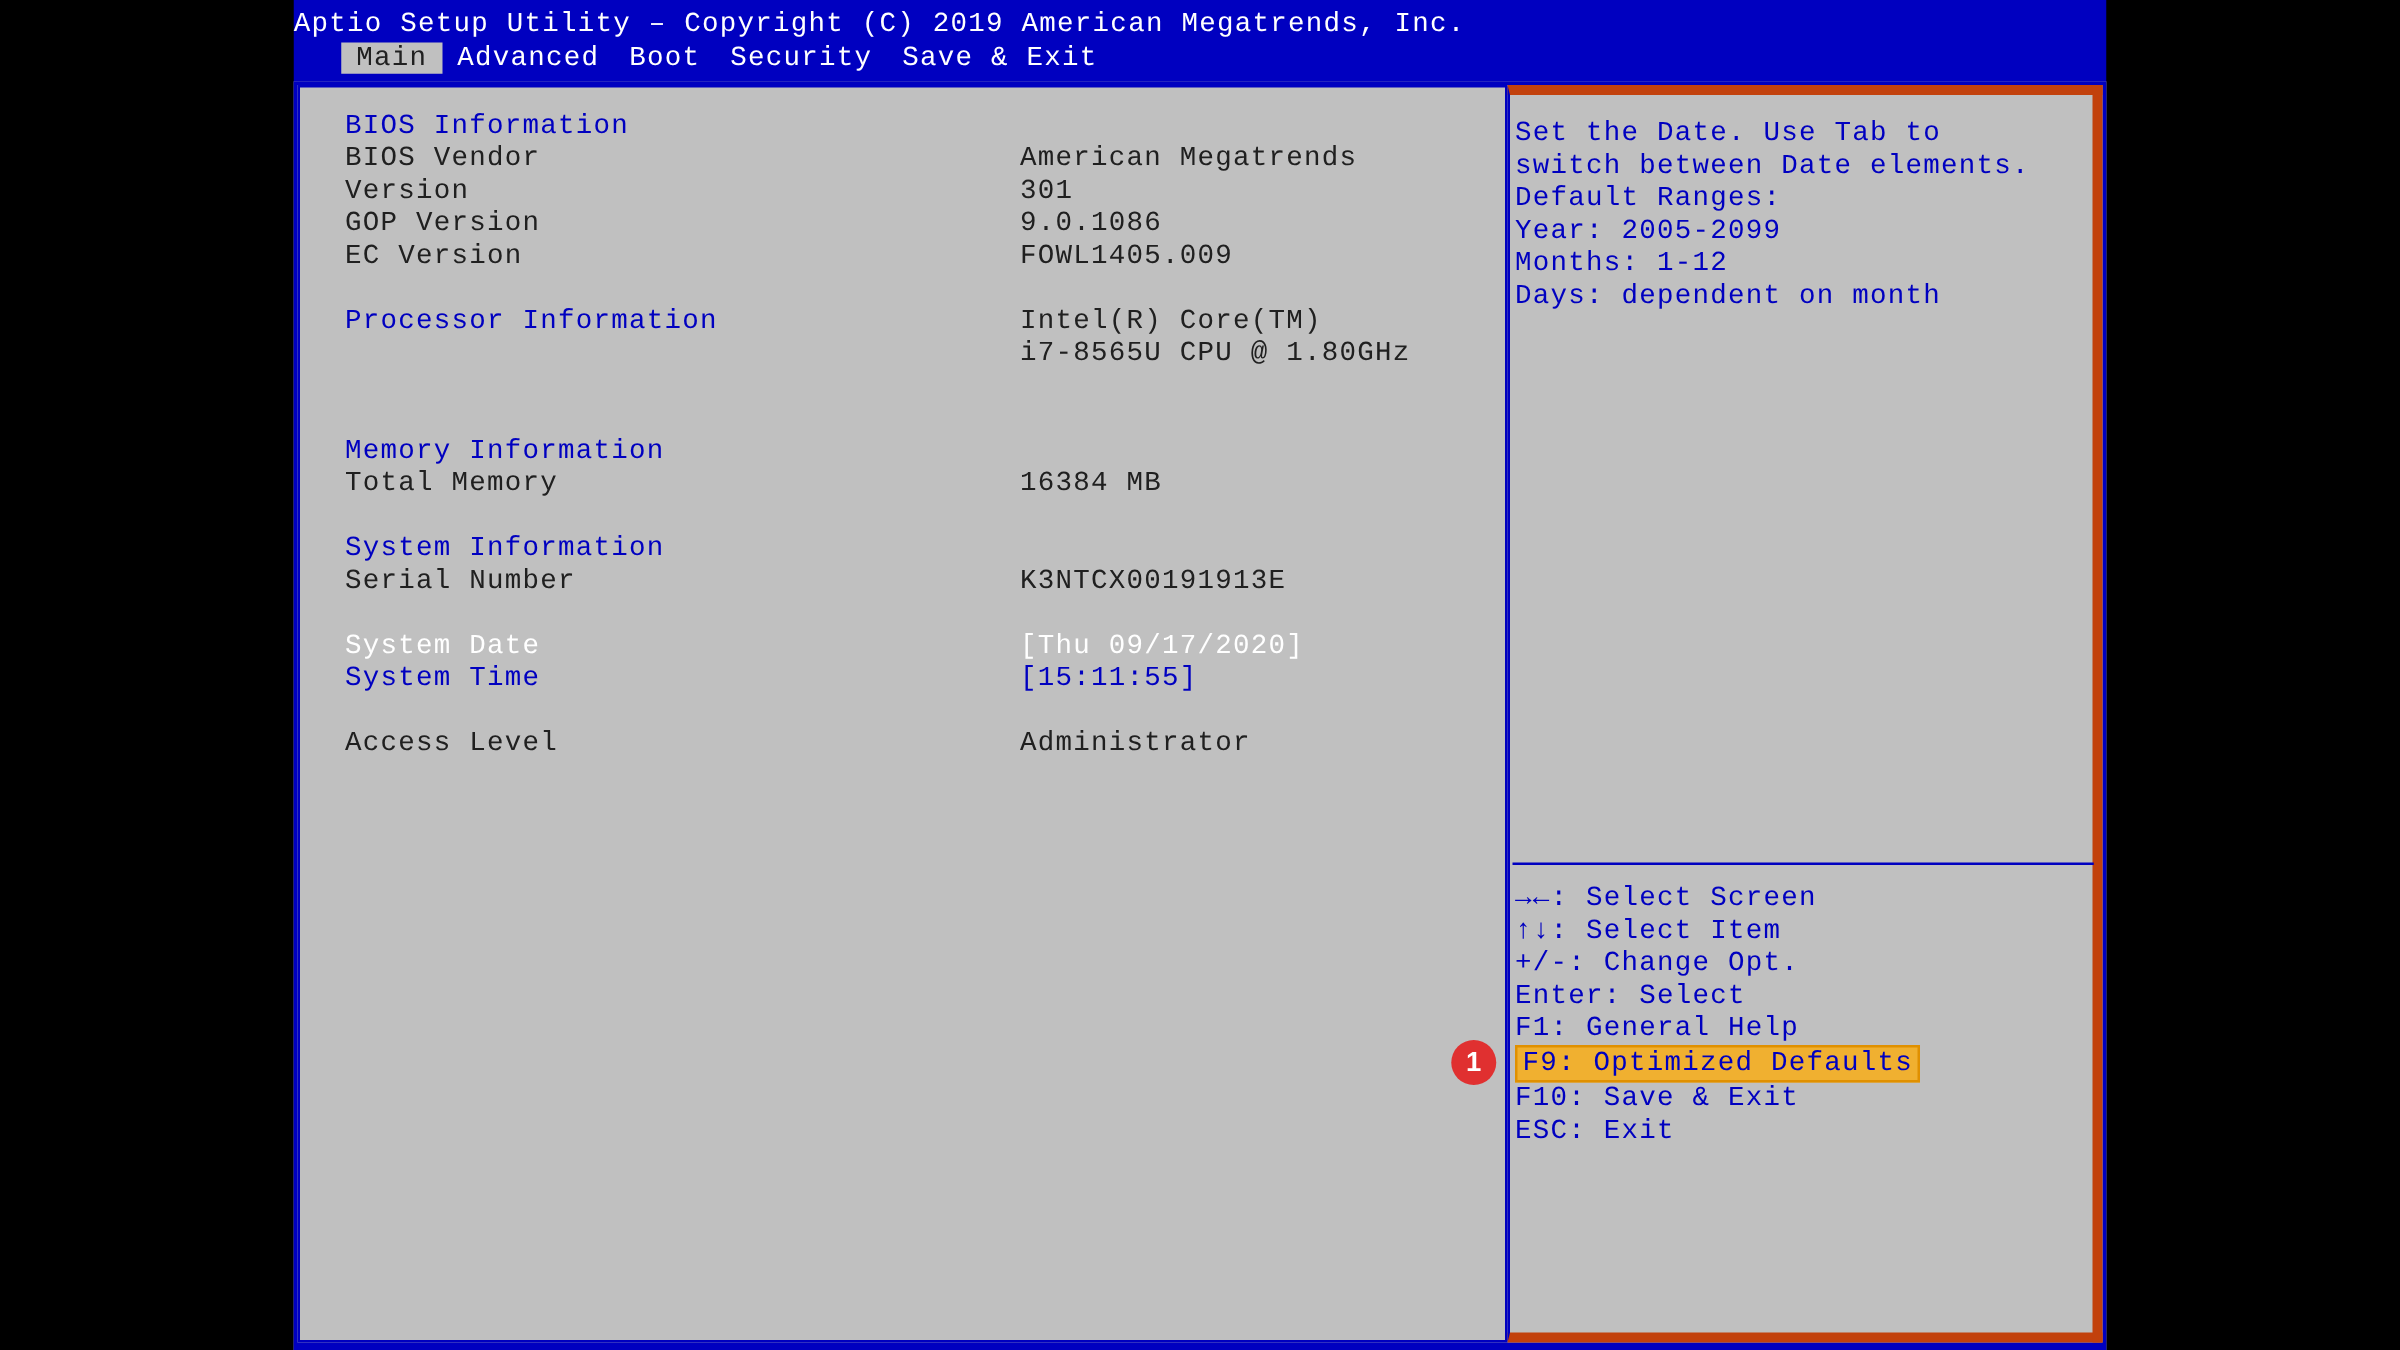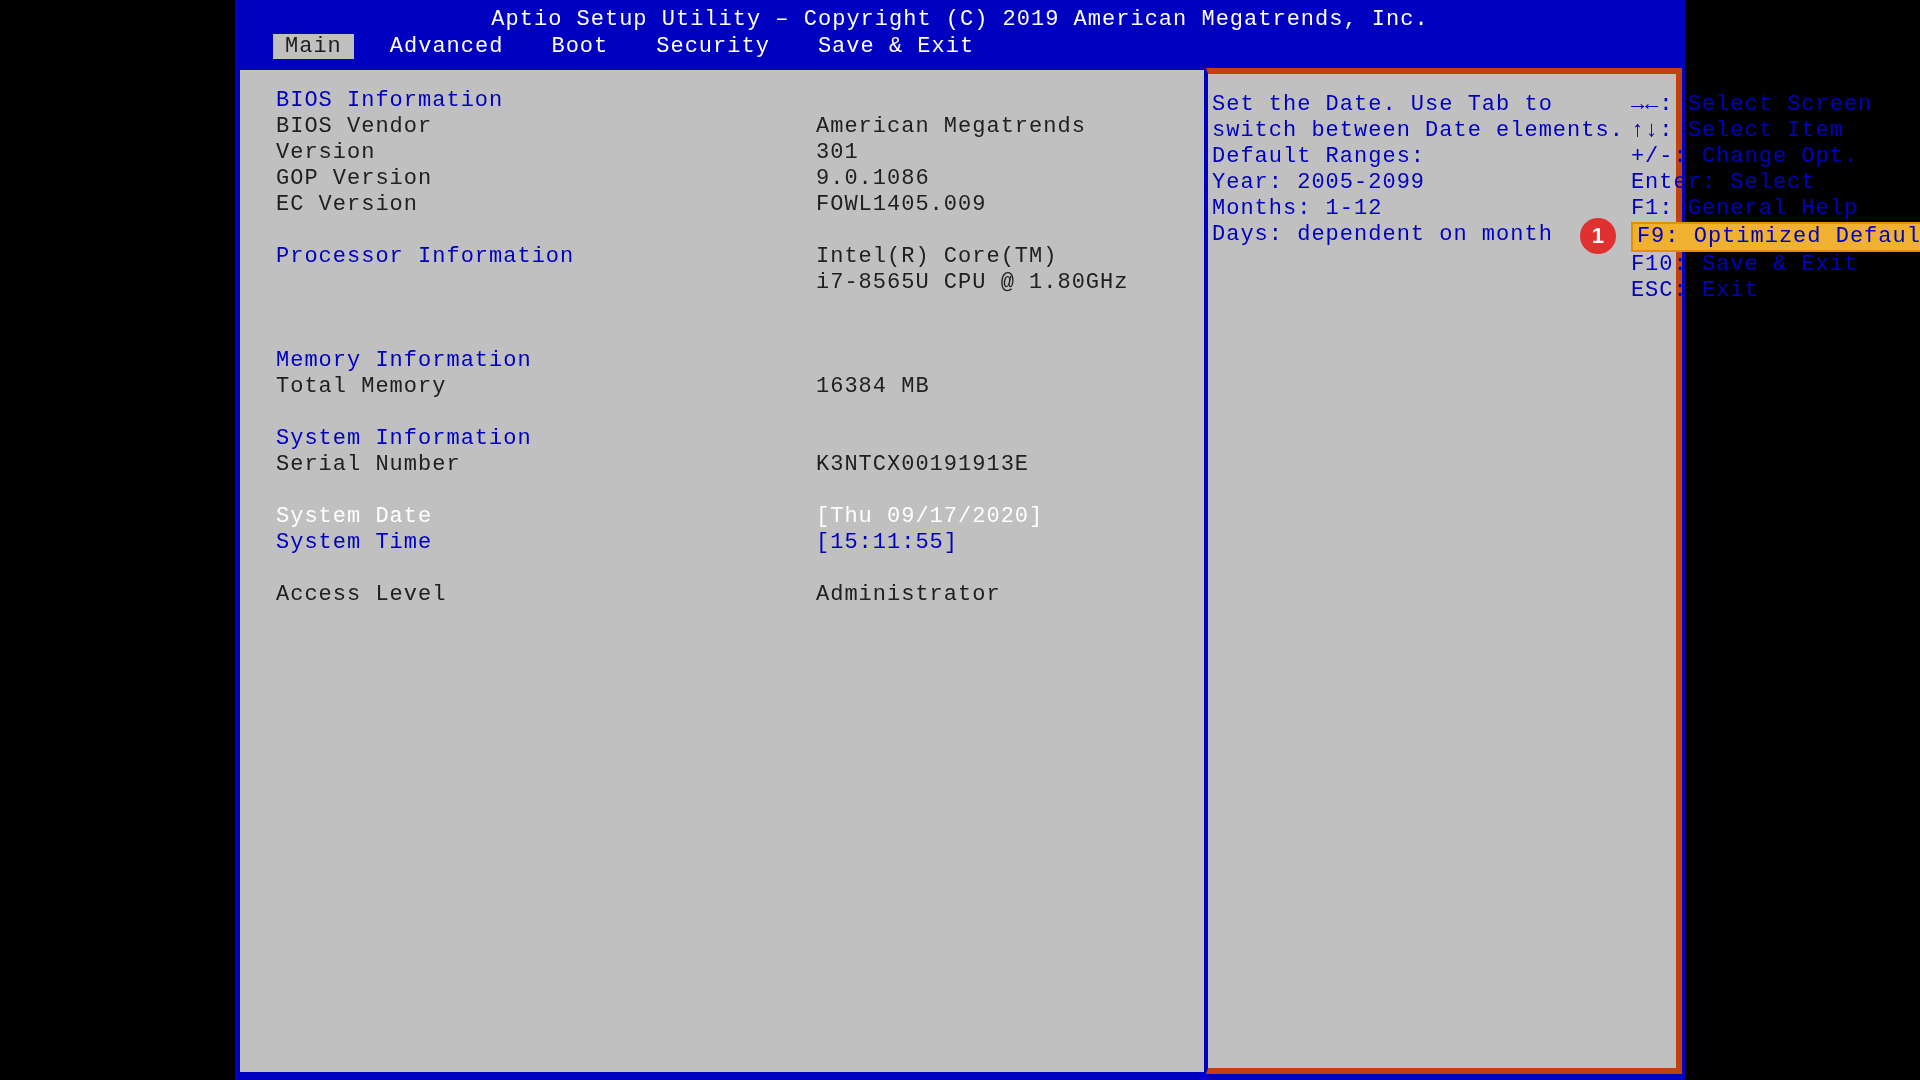--- a/index.html
+++ b/index.html
@@ -19,27 +19,25 @@
     }
     .screen {
       width: 100%;
       height: 100%;
       background: #0000c0;
       display: flex;
       flex-direction: column;
     }
     .topbar {
       color: #fff;
-      text-align: center;
       padding: 6px 0 0 0;
       line-height: 28px;
     }
     .menubar {
       display: flex;
-      gap: 24px;
       padding: 0 38px 6px 38px;
     }
     .menu-tab {
       color: #fff;
       padding: 0 12px;
     }
     .menu-tab.active {
       background: #c0c0c0;
       color: #202020;
     }
@@ -55,25 +53,26 @@
     .left-pane {
       flex: 1 1 auto;
       border: 2px solid #0000c0;
       border-right: 2px solid #0000c0;
       padding: 18px 36px;
       color: #202020;
       position: relative;
     }
     .right-pane {
       width: 476px;
-      border: 6px solid #c2410c;
+      border: 8px solid #c2410c;
       border-left: 2px solid #0000c0;
       padding: 18px 0 18px 4px;
       color: #0000c0;
       display: flex;
+      flex-direction: column;
       position: relative;
     }
     .right-help-top {
       flex: 0 0 auto;
       line-height: 26px;
       padding-right: 10px;
     }
     .right-divider {
       border-top: 2px solid #0000c0;
       margin: 14px -1px 14px -2px;

